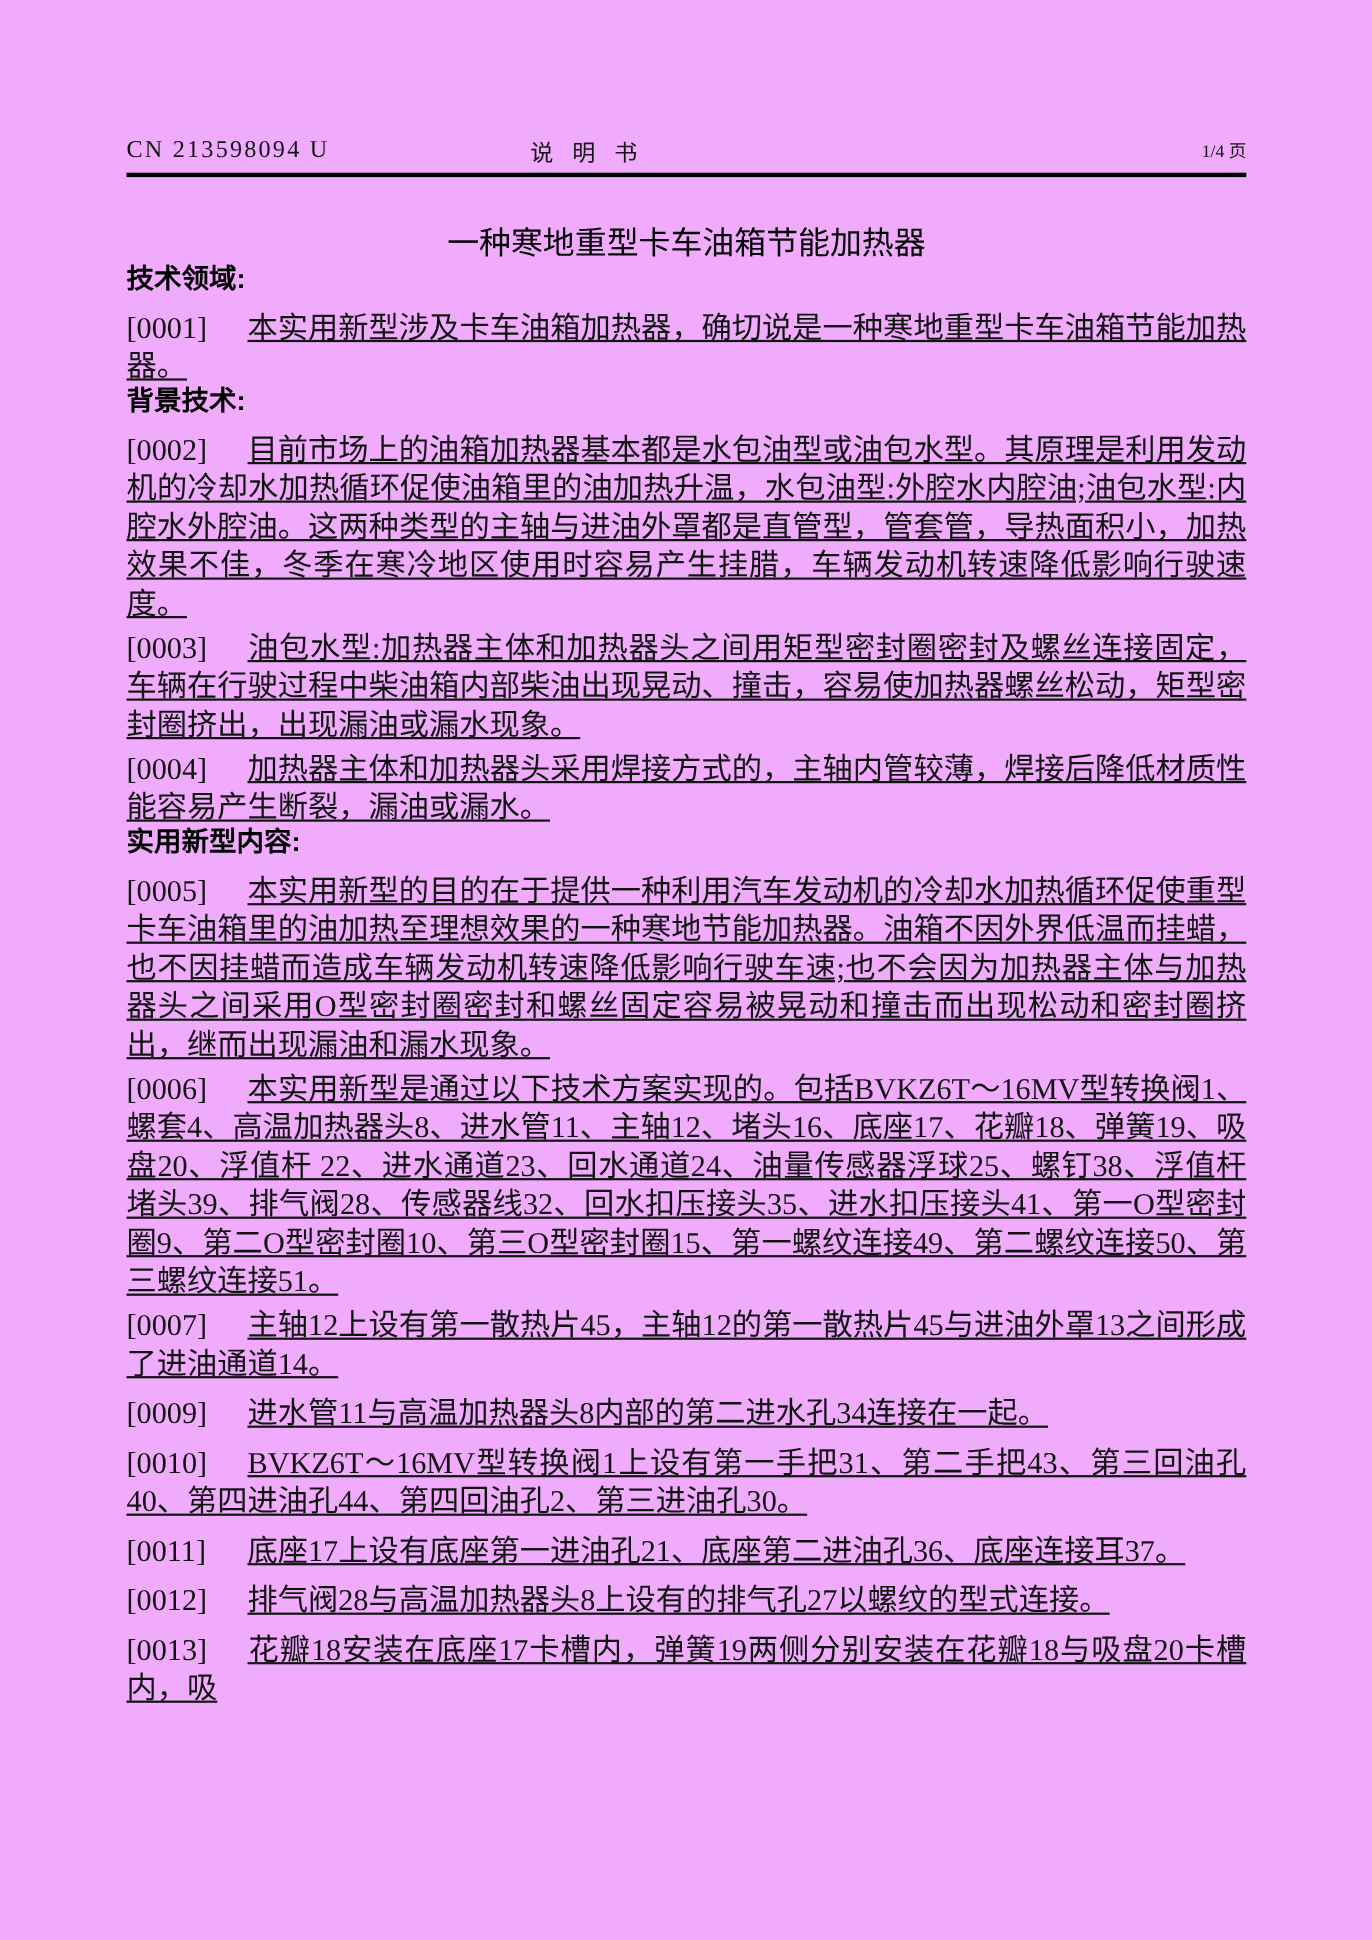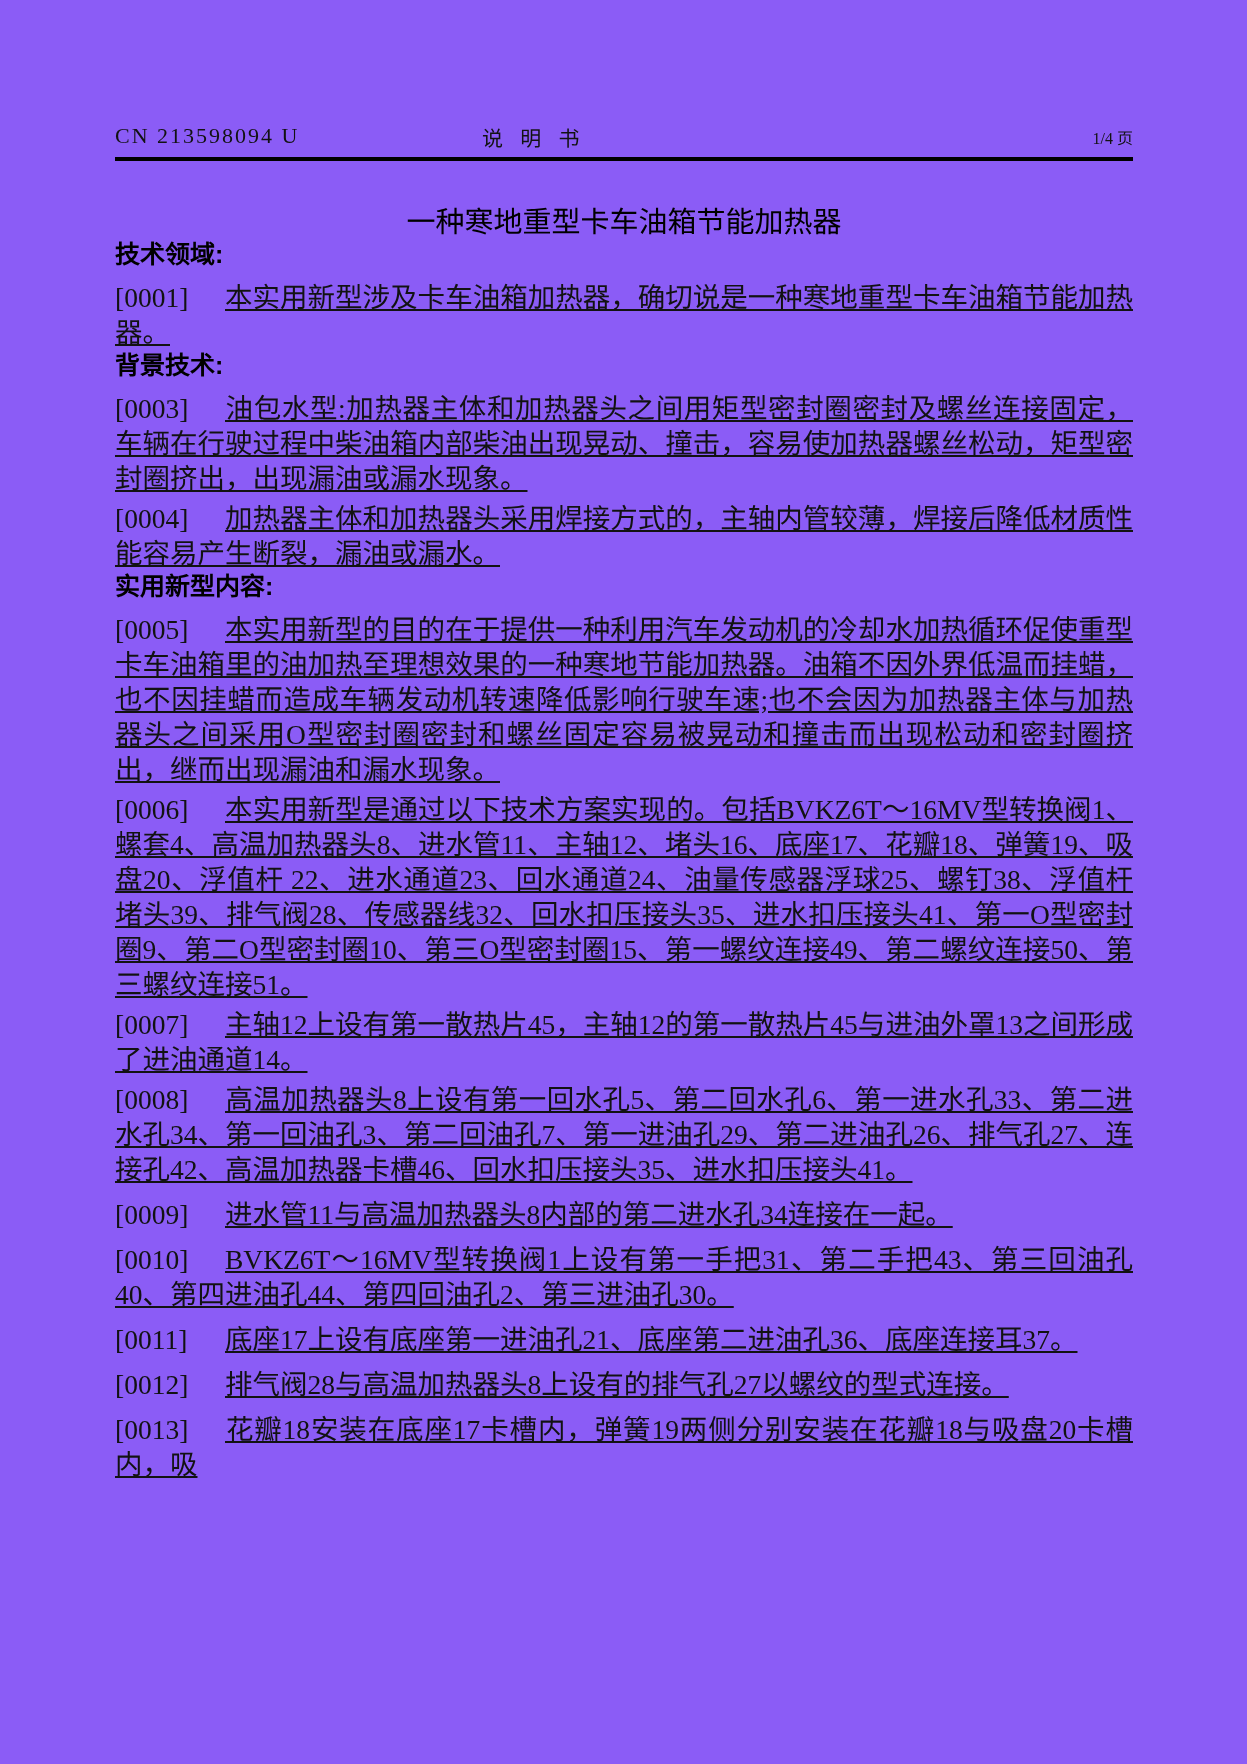--- a/index.html
+++ b/index.html
@@ -5,21 +5,21 @@
   html, body {
     margin: 0;
     padding: 0;
     background: #ffffff;
   }
   .page {
     position: relative;
     width: 1247px;
     height: 1764px;
     box-sizing: border-box;
-    background: #8b5cf6;
+    background: #f0abfc;
     color: #121212;
     font-family: "Liberation Serif", "DejaVu Serif", serif;
     padding: 0 114px 0 115px;
     overflow: hidden;
   }
   .pagehead {
     position: relative;
     margin-top: 110px;
     height: 38px;
     display: flex;
@@ -100,30 +100,30 @@
 
   <h1 class="title">一种寒地重型卡车油箱节能加热器</h1>
 
   <section class="section">
     <h2 class="shead">技术领域:</h2>
     <p class="para"><span class="ptag">[0001]</span><span>本实用新型涉及卡车油箱加热器，确切说是一种寒地重型卡车油箱节能加热器。</span></p>
   </section>
 
   <section class="section">
     <h2 class="shead">背景技术:</h2>
+    <p class="para"><span class="ptag">[0002]</span><span>目前市场上的油箱加热器基本都是水包油型或油包水型。其原理是利用发动机的冷却水加热循环促使油箱里的油加热升温，水包油型:外腔水内腔油;油包水型:内腔水外腔油。这两种类型的主轴与进油外罩都是直管型，管套管，导热面积小，加热效果不佳，冬季在寒冷地区使用时容易产生挂腊，车辆发动机转速降低影响行驶速度。</span></p>
     <p class="para"><span class="ptag">[0003]</span><span>油包水型:加热器主体和加热器头之间用矩型密封圈密封及螺丝连接固定，车辆在行驶过程中柴油箱内部柴油出现晃动、撞击，容易使加热器螺丝松动，矩型密封圈挤出，出现漏油或漏水现象。</span></p>
     <p class="para"><span class="ptag">[0004]</span><span>加热器主体和加热器头采用焊接方式的，主轴内管较薄，焊接后降低材质性能容易产生断裂，漏油或漏水。</span></p>
   </section>
 
   <section class="section">
     <h2 class="shead">实用新型内容:</h2>
     <p class="para"><span class="ptag">[0005]</span><span>本实用新型的目的在于提供一种利用汽车发动机的冷却水加热循环促使重型卡车油箱里的油加热至理想效果的一种寒地节能加热器。油箱不因外界低温而挂蜡，也不因挂蜡而造成车辆发动机转速降低影响行驶车速;也不会因为加热器主体与加热器头之间采用O型密封圈密封和螺丝固定容易被晃动和撞击而出现松动和密封圈挤出，继而出现漏油和漏水现象。</span></p>
     <p class="para"><span class="ptag">[0006]</span><span>本实用新型是通过以下技术方案实现的。包括BVKZ6T～16MV型转换阀1、螺套4、高温加热器头8、进水管11、主轴12、堵头16、底座17、花瓣18、弹簧19、吸盘20、浮值杆 22、进水通道23、回水通道24、油量传感器浮球25、螺钉38、浮值杆堵头39、排气阀28、传感器线32、回水扣压接头35、进水扣压接头41、第一O型密封圈9、第二O型密封圈10、第三O型密封圈15、第一螺纹连接49、第二螺纹连接50、第三螺纹连接51。</span></p>
     <p class="para"><span class="ptag">[0007]</span><span>主轴12上设有第一散热片45，主轴12的第一散热片45与进油外罩13之间形成了进油通道14。</span></p>
-    <p class="para"><span class="ptag">[0008]</span><span>高温加热器头8上设有第一回水孔5、第二回水孔6、第一进水孔33、第二进水孔34、第一回油孔3、第二回油孔7、第一进油孔29、第二进油孔26、排气孔27、连接孔42、高温加热器卡槽46、回水扣压接头35、进水扣压接头41。</span></p>
     <p class="para sp"><span class="ptag">[0009]</span><span>进水管11与高温加热器头8内部的第二进水孔34连接在一起。</span></p>
     <p class="para sp"><span class="ptag">[0010]</span><span>BVKZ6T～16MV型转换阀1上设有第一手把31、第二手把43、第三回油孔40、第四进油孔44、第四回油孔2、第三进油孔30。</span></p>
     <p class="para sp"><span class="ptag">[0011]</span><span>底座17上设有底座第一进油孔21、底座第二进油孔36、底座连接耳37。</span></p>
     <p class="para sp"><span class="ptag">[0012]</span><span>排气阀28与高温加热器头8上设有的排气孔27以螺纹的型式连接。</span></p>
     <p class="para sp"><span class="ptag">[0013]</span><span>花瓣18安装在底座17卡槽内，弹簧19两侧分别安装在花瓣18与吸盘20卡槽内，吸</span></p>
   </section>
 
 </div>
 
 </body></html>

